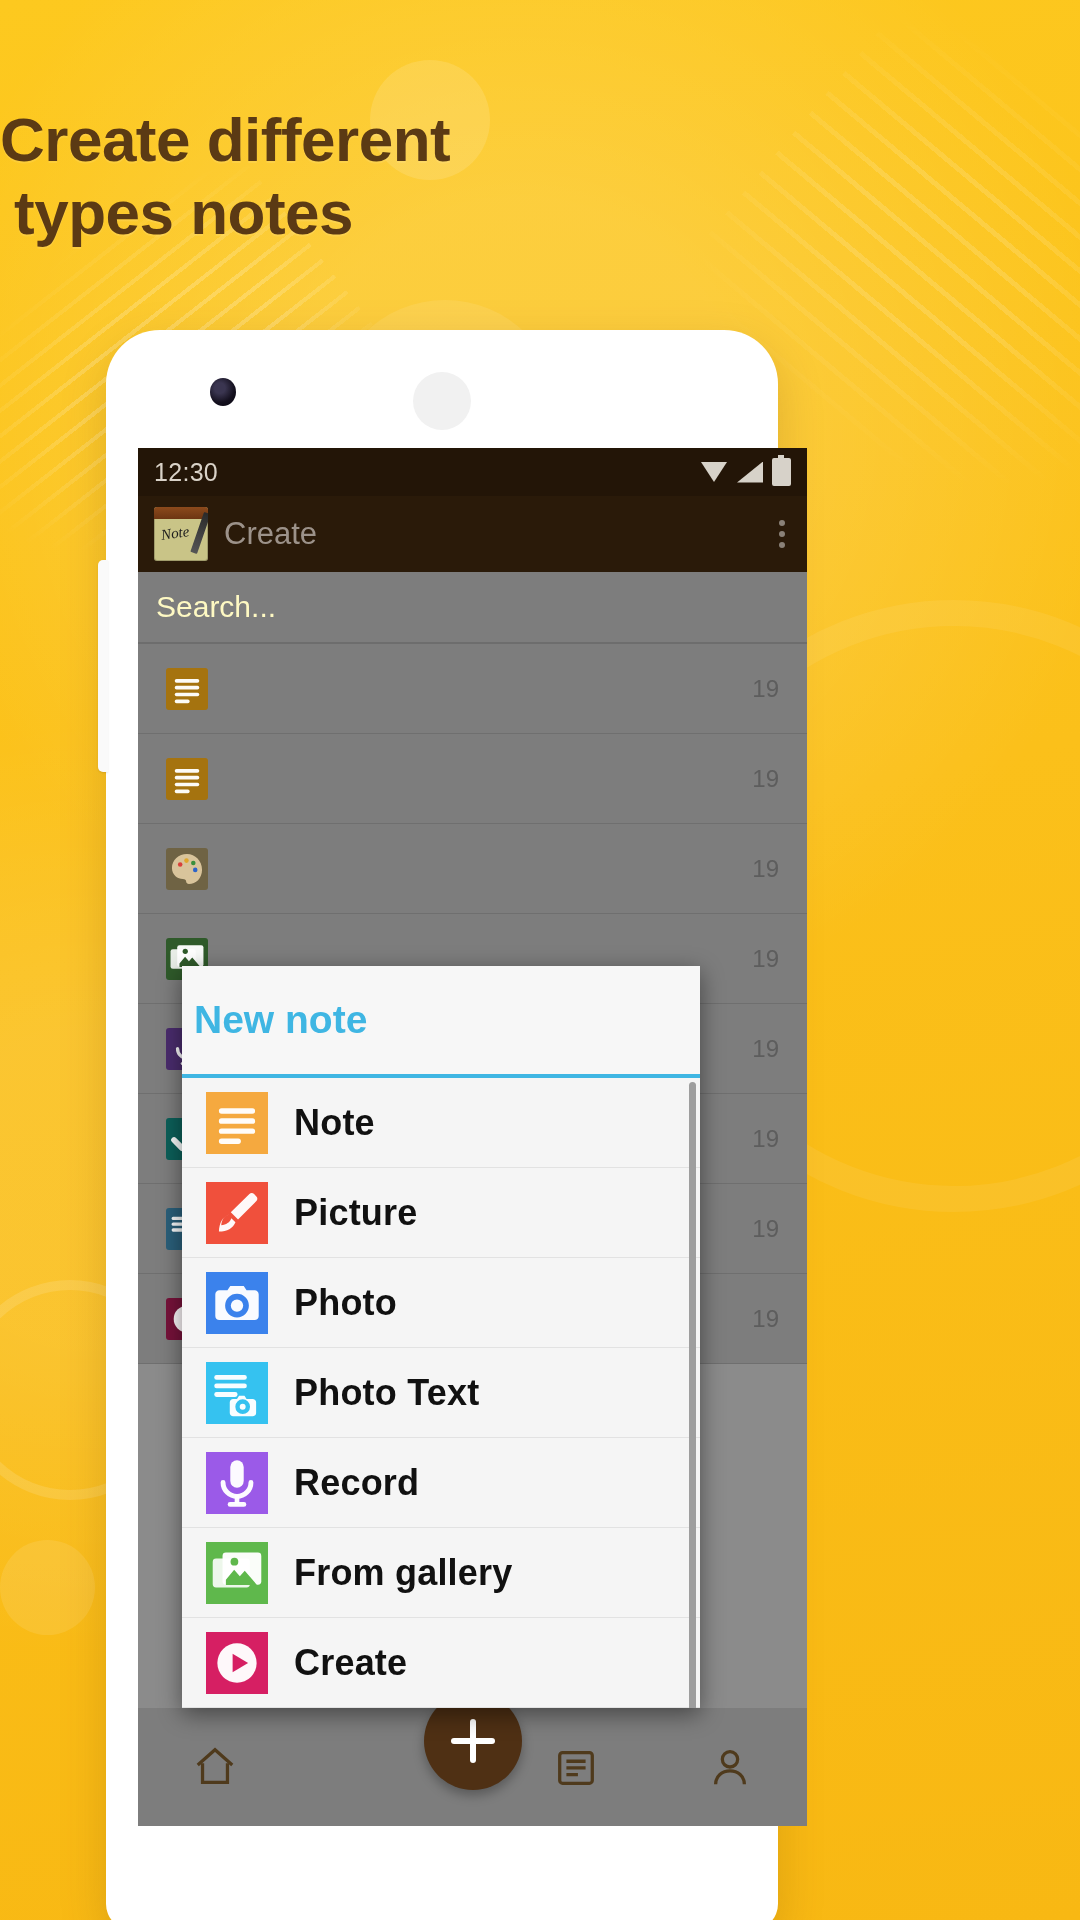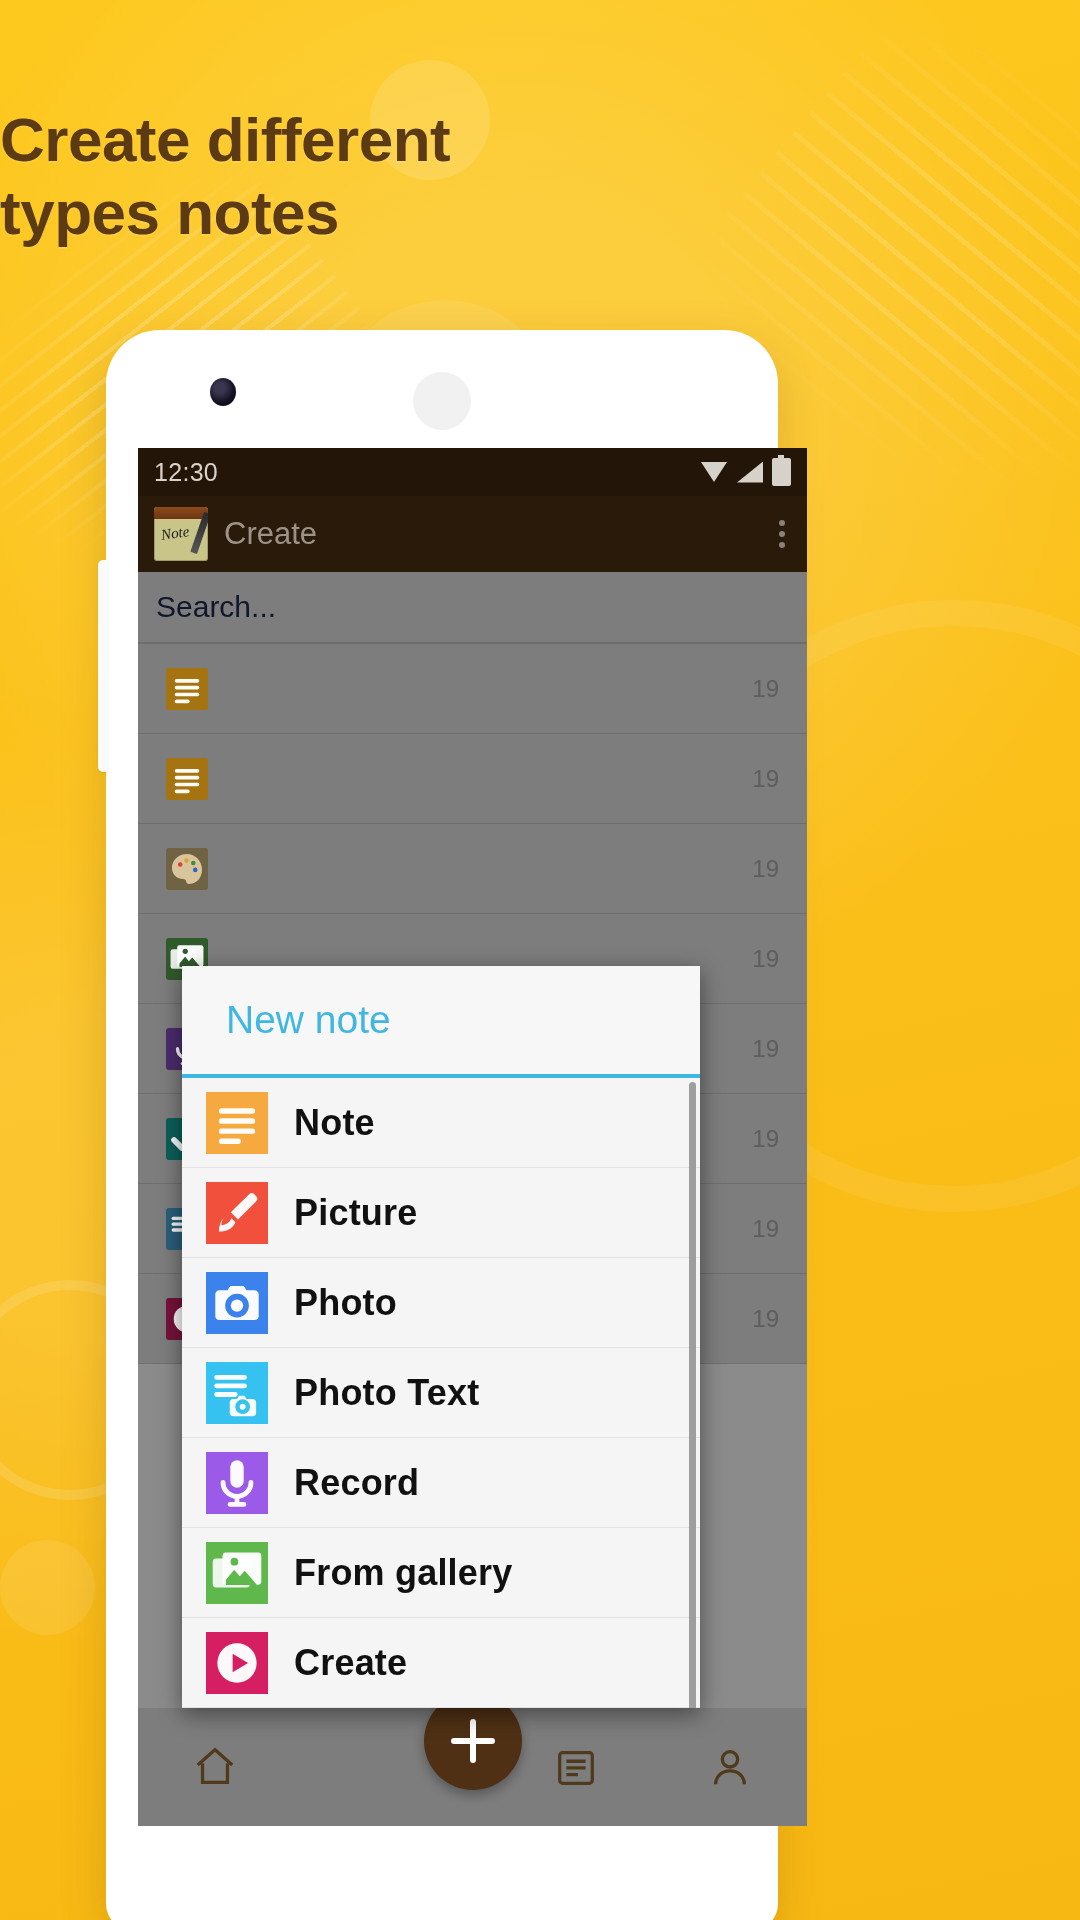--- a/index.html
+++ b/index.html
@@ -38,21 +38,21 @@
   .bg .ring{position:absolute;left:-40px;top:1280px;width:200px;height:200px;border-radius:50%;
      border:10px solid rgba(255,255,255,.13);}
   .bg .sweep{position:absolute;right:-180px;top:600px;width:560px;height:560px;border-radius:50%;
      border:26px solid rgba(255,255,255,.07);}
 
   
   .headline{position:absolute;left:0;right:0;top:104px;
      color:#5B3A14;font-size:62px;line-height:1.17;font-weight:700;
      letter-spacing:-0.5px;
      text-shadow:0 2px 0 rgba(255,255,255,.10);}
-  .headline .l2{display:block;}
+  .headline .l2{display:block;padding-left:14px;}
 
   
   .phone{position:absolute;left:106px;top:330px;width:672px;height:1600px;}
   .phone-body{position:absolute;left:0;top:0;width:672px;height:1600px;
      background:#FFFFFF;border-radius:54px 54px 26px 26px;
      box-shadow:0 16px 46px rgba(120,75,0,.22);}
   .phone-btn{position:absolute;right:-7px;top:238px;width:9px;height:70px;
      background:#F2F2F2;border-radius:0 5px 5px 0;box-shadow:0 1px 2px rgba(0,0,0,.12);}
   .phone-btn2{position:absolute;left:-8px;top:230px;width:10px;height:212px;
      background:#FAFAFA;border-radius:5px 0 0 5px;box-shadow:0 1px 2px rgba(0,0,0,.10);}
@@ -89,21 +89,21 @@
      background:linear-gradient(#2a2a2a,#555);transform:rotate(19deg);border-radius:1px;}
   .app-logo .scribble{position:absolute;left:7px;top:18px;font-size:15px;color:#1d1d1d;
      font-family:"Liberation Serif",serif;font-style:italic;transform:rotate(-8deg);}
   .app-title{color:#9C928A;font-size:31px;margin-left:16px;}
   .kebab{margin-left:auto;display:flex;flex-direction:column;gap:5px;padding:6px;}
   .kebab i{width:6px;height:6px;border-radius:50%;background:#8a8178;display:block;}
 
   
   .searchbar{height:70px;display:flex;align-items:center;padding:0 18px;
      background:#7d7d7d;border-bottom:2px solid #6d6d6d;}
-  .searchbar span{color:#0f172a;font-size:30px;}
+  .searchbar span{color:#fef9c3;font-size:30px;}
 
   
   .notelist{background:#7d7d7d;}
   .note-row{height:89px;display:flex;align-items:center;padding:0 28px;
      border-bottom:1px solid #6f6f6f;position:relative;}
   .note-ic{width:42px;height:42px;border-radius:3px;flex:0 0 auto;position:relative;overflow:hidden;}
   .note-date{margin-left:auto;color:#5d5d5d;font-size:24px;}
 
   
   .bottomnav{position:absolute;left:0;right:0;bottom:0;height:118px;background:#7d7d7d;
@@ -113,22 +113,22 @@
      width:98px;height:98px;border-radius:50%;background:#4F3014;
      display:flex;align-items:center;justify-content:center;
      box-shadow:0 5px 12px rgba(0,0,0,.3);}
   .fab:before{content:"";position:absolute;width:44px;height:6px;background:#fff;border-radius:3px;}
   .fab:after{content:"";position:absolute;width:6px;height:44px;background:#fff;border-radius:3px;}
 
   
   .dim{position:absolute;inset:0;background:rgba(0,0,0,.0);}
   .dialog{position:absolute;left:44px;top:518px;width:518px;
      background:#F5F5F5;box-shadow:0 6px 22px rgba(0,0,0,.45);overflow:hidden;}
-  .dialog-head{height:108px;display:flex;align-items:center;padding:0 44px;
-     border-bottom:4px solid #3FB6E3;background:#F7F7F7;}
+  .dialog-head{height:108px;display:flex;align-items:center;padding:0 12px;
+     border-bottom:4px solid #3FB6E3;background:#F7F7F7;font-weight:bold;}
   .dialog-head span{color:#3FB6E3;font-size:39px;}
   .dlg-list{position:relative;max-height:710px;overflow:hidden;background:#F5F5F5;}
   .dlg-row{height:89px;display:flex;align-items:center;padding:0 0 0 24px;
      border-bottom:1px solid #E2E2E2;background:#F5F5F5;}
   .dlg-ic{width:62px;height:62px;flex:0 0 auto;position:relative;overflow:hidden;}
   .dlg-label{margin-left:26px;font-size:36px;font-weight:700;color:#111;letter-spacing:.2px;}
   .dlg-scroll{position:absolute;right:4px;top:4px;width:7px;height:640px;
      background:#9E9E9E;border-radius:4px;}
 
   

